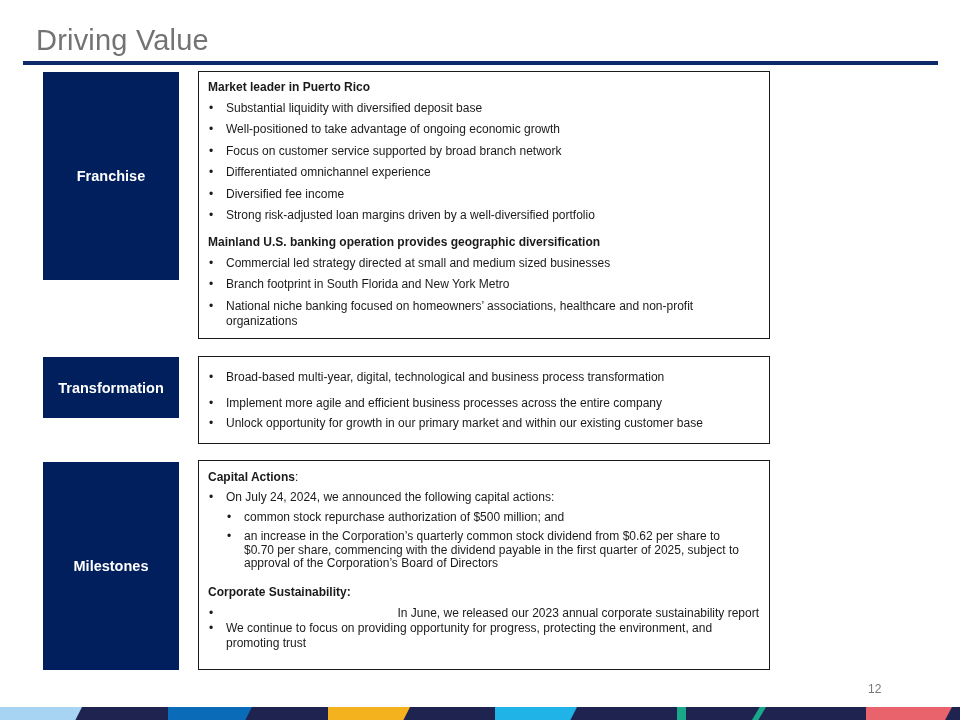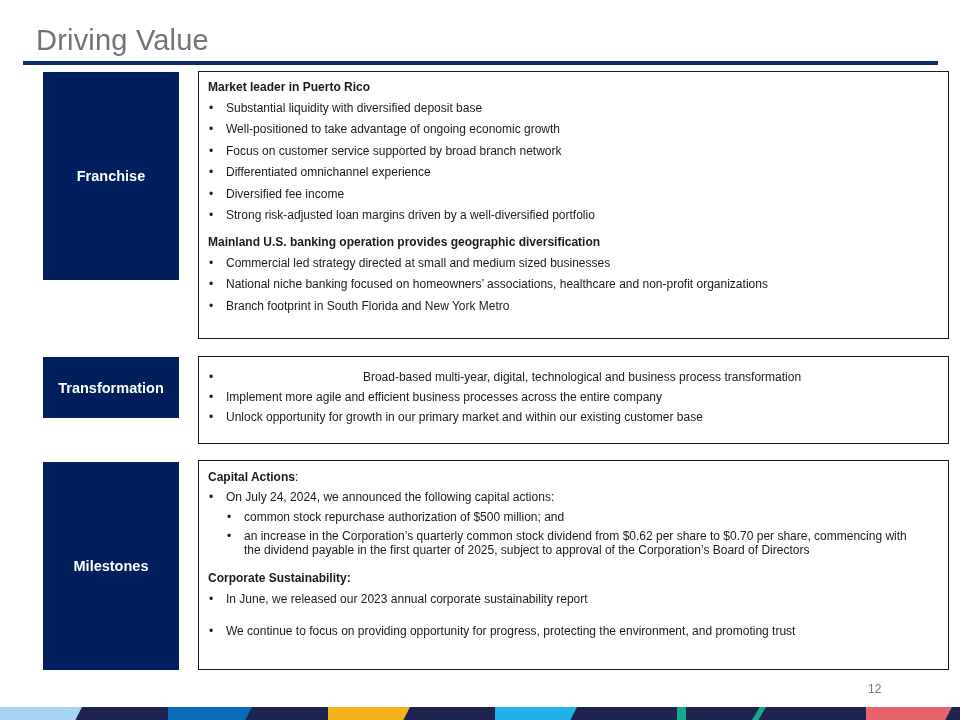--- a/index.html
+++ b/index.html
@@ -2,21 +2,21 @@
 <html><head>
 <meta charset="utf-8">
 <style>
   html, body { margin:0; padding:0; }
   body { width:960px; height:720px; position:relative; background:#ffffff; overflow:hidden;
          font-family:"Liberation Sans", sans-serif; color:#1a1a1a; }
   .title { position:absolute; left:36px; top:24px; font-size:29px; color:#737373; letter-spacing:0.2px; }
   .title-rule { position:absolute; left:23px; top:61px; width:915px; height:4px; background:#0d2a6b; }
   .label-box { position:absolute; left:43px; width:136px; background:#001f5c; color:#fff;
                display:flex; align-items:center; justify-content:center; font-weight:bold; font-size:14.5px; }
-  .content-box { position:absolute; left:198px; width:751px; border:1.5px solid #1a1a1a; box-sizing:border-box;
+  .content-box { position:absolute; left:198px; width:572px; border:1.5px solid #1a1a1a; box-sizing:border-box;
                  padding:6px 10px 0 9px; font-size:12px; line-height:15px; }
   .heading { font-weight:bold; margin-bottom:6px; }
   .item { position:relative; padding-left:18px; margin-bottom:6.4px; }
   .item::before { content:"•"; position:absolute; left:1px; top:0; }
   .sub { position:relative; padding-left:36px; margin-bottom:6px; }
   .sub::before { content:"•"; position:absolute; left:19px; top:0; }
   .page-num { position:absolute; left:868px; top:682px; font-size:12px; color:#777; }
   .stripe { position:absolute; left:0; top:707px; width:960px; height:13px; overflow:hidden; background:#1e2350; }
   .seg { position:absolute; top:0; height:13px; }
 </style>
@@ -32,45 +32,45 @@
 <div class="content-box" style="top:71px;height:268px;padding-top:8px;">
   <div class="heading">Market leader in Puerto Rico</div>
   <div class="item">Substantial liquidity with diversified deposit base</div>
   <div class="item">Well-positioned to take advantage of ongoing economic growth</div>
   <div class="item">Focus on customer service supported by broad branch network</div>
   <div class="item">Differentiated omnichannel experience</div>
   <div class="item">Diversified fee income</div>
   <div class="item" style="margin-bottom:12px;">Strong risk-adjusted loan margins driven by a well-diversified portfolio</div>
   <div class="heading">Mainland U.S. banking operation provides geographic diversification</div>
   <div class="item">Commercial led strategy directed at small and medium sized businesses</div>
+  <div class="item">Branch footprint in South Florida and New York Metro</div>
   <div class="item">National niche banking focused on homeowners’ associations, healthcare and non-profit organizations</div>
-  <div class="item">Branch footprint in South Florida and New York Metro</div>
 </div>
 
 <div class="label-box" style="top:357px;height:61px;">
   <span>Transformation</span>
 </div>
 <div class="content-box" style="top:356px;height:88px;padding-top:13px;">
-  <div class="item" style="margin-bottom:5px;text-align:center;">Broad-based multi-year, digital, technological and business process transformation</div>
+  <div class="item" style="margin-bottom:11px;">Broad-based multi-year, digital, technological and business process transformation</div>
   <div class="item" style="margin-bottom:5px;">Implement more agile and efficient business processes across the entire company</div>
   <div class="item" style="margin-bottom:5px;">Unlock opportunity for growth in our primary market and within our existing customer base</div>
 </div>
 
 <div class="label-box" style="top:462px;height:208px;">
   <span>Milestones</span>
 </div>
 <div class="content-box" style="top:460px;height:210px;padding-top:9px;">
   <div style="margin-bottom:5px;">
     <b>Capital Actions</b><span>:</span>
   </div>
   <div class="item" style="margin-bottom:5px;">On July 24, 2024, we announced the following capital actions:</div>
   <div class="sub" style="margin-bottom:5px;">common stock repurchase authorization of $500 million; and</div>
   <div class="sub" style="line-height:13.5px;margin-bottom:14px;padding-right:20px;">an increase in the Corporation’s quarterly common stock dividend from $0.62 per share to $0.70 per share, commencing with the dividend payable in the first quarter of 2025, subject to approval of the Corporation’s Board of Directors</div>
   <div class="heading">Corporate Sustainability:</div>
-  <div class="item" style="margin-bottom:17px;">In June, we released our 2023 annual corporate sustainability report</div>
+  <div class="item" style="margin-bottom:0;text-align:right;">In June, we released our 2023 annual corporate sustainability report</div>
   <div class="item" style="margin-bottom:5px;">We continue to focus on providing opportunity for progress, protecting the environment, and promoting trust</div>
 </div>
 
 <div class="page-num">12</div>
 
 <div class="stripe">
   <div class="seg" style="left:0;width:82px;background:#a6d4f2;clip-path:polygon(0 0,100% 0,92% 100%,0 100%);"></div>
   <div class="seg" style="left:168px;width:84px;background:#0a6cb8;clip-path:polygon(0 0,100% 0,92% 100%,0 100%);"></div>
   <div class="seg" style="left:328px;width:82px;background:#f5b21f;clip-path:polygon(0 0,100% 0,92% 100%,0 100%);"></div>
   <div class="seg" style="left:495px;width:82px;background:#1fb3e8;clip-path:polygon(0 0,100% 0,92% 100%,0 100%);"></div>

